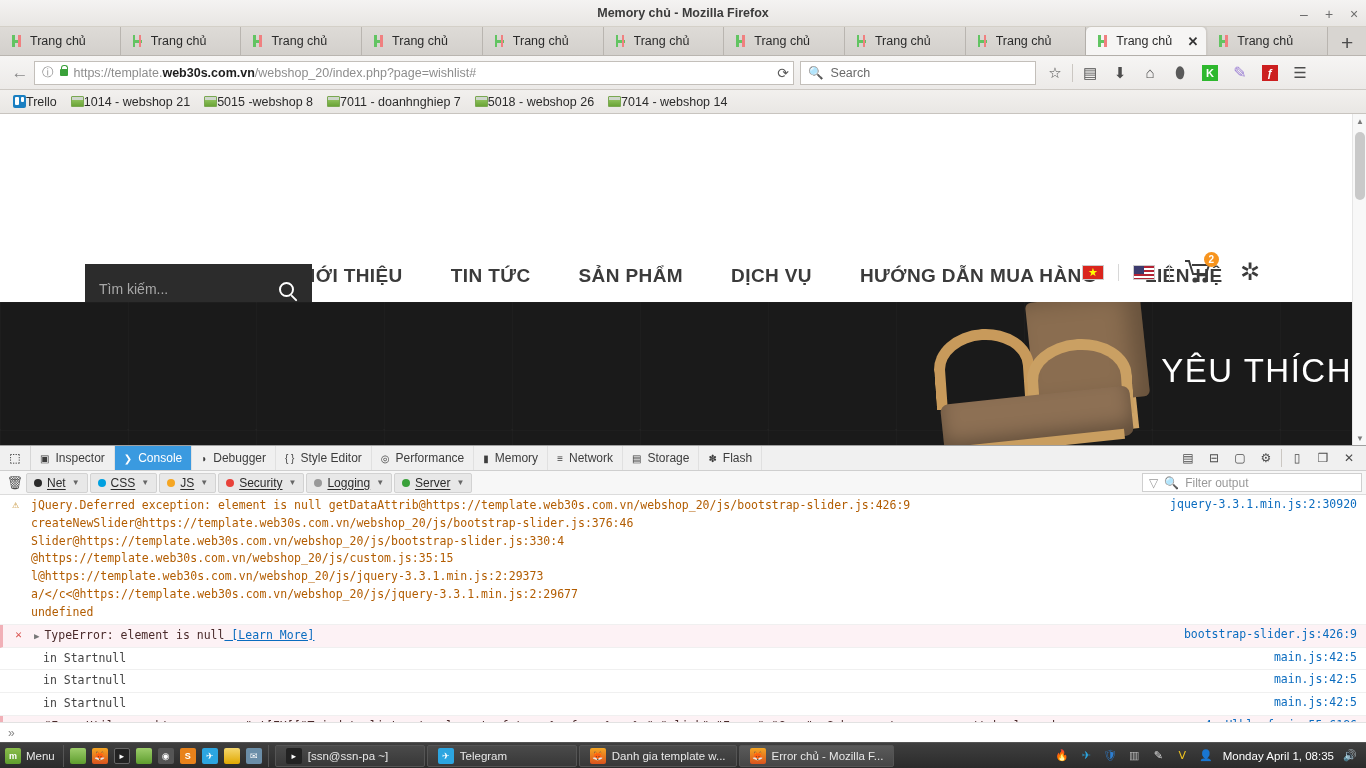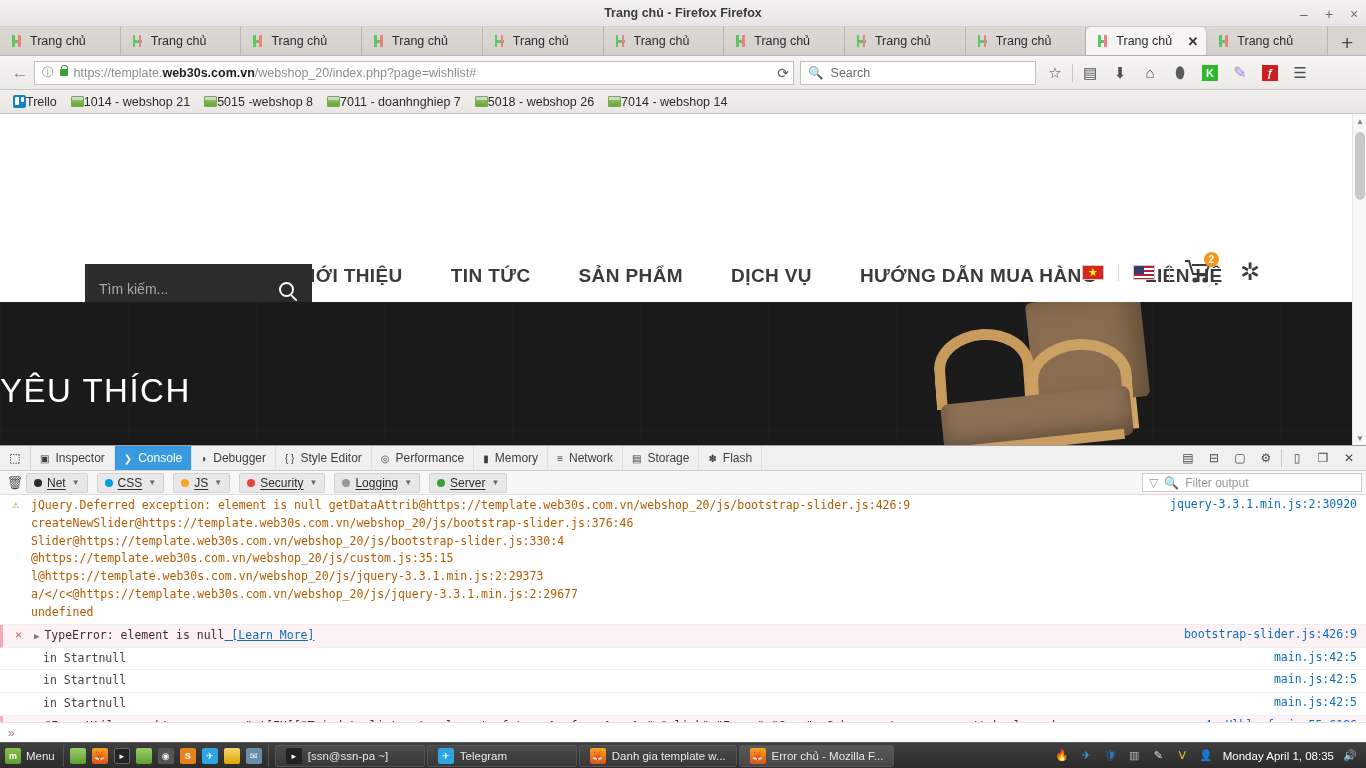--- a/index.html
+++ b/index.html
@@ -139,22 +139,22 @@
   .mainnav a.active { color:#f7941e; }
 
   .banner { height:182px; background:#1a1a1a; position:relative; overflow:hidden; }
   .banner-pattern { position:absolute; inset:0;
      background-image:
        linear-gradient(45deg, rgba(255,255,255,.022) 1px, transparent 1px),
        linear-gradient(-45deg, rgba(255,255,255,.022) 1px, transparent 1px),
        linear-gradient(to right, rgba(255,255,255,.018) 1px, transparent 1px),
        linear-gradient(to bottom, rgba(255,255,255,.018) 1px, transparent 1px);
      background-size: 128px 128px, 128px 128px, 128px 128px, 128px 128px; }
-  .banner-title { position:absolute; left:0; right:0; top:50px; text-align:left; color:#fff;
-                  font-size:33px; letter-spacing:1.5px; font-weight:400; z-index:4;margin-top:20px; }
+  .banner-title { position:absolute; left:0; right:0; top:50px; text-align:right; color:#fff;
+                  font-size:33px; letter-spacing:1.5px; font-weight:400; z-index:4; }
   .chair-photo { position:absolute; right:130px; top:-5px; width:300px; height:200px; z-index:2; }
   .cp-backcush { position:absolute; left:108px; top:0px; width:115px; height:105px; background:#8a6d50;
                  border-radius:6px; transform:rotate(-6deg); box-shadow: inset -14px 0 22px rgba(0,0,0,.25); }
   .cp-seatcush { position:absolute; left:20px; top:98px; width:190px; height:50px; background:#8d7054;
                  border-radius:8px; transform:rotate(-6deg); box-shadow: inset 0 -12px 18px rgba(0,0,0,.3); }
   .cp-arm-l { position:absolute; left:12px; top:32px; width:100px; height:78px; border:11px solid #c89a5b;
               border-radius:50% 50% 0 0; border-bottom:none; transform:rotate(-4deg); }
   .cp-arm-r { position:absolute; left:105px; top:42px; width:105px; height:78px; border:11px solid #caa063;
               border-radius:50% 50% 0 0; border-bottom:none; transform:rotate(-4deg); }
   .cp-frame-r { position:absolute; left:200px; top:12px; width:11px; height:120px; background:#cfa467; transform:rotate(-6deg); }
@@ -168,21 +168,21 @@
   .dt-pick { width:31px; display:flex; align-items:center; justify-content:center; border-right:1px solid #d6d6d6; }
   .dt-tab { display:flex; align-items:center; gap:6px; padding:0 9px; color:#3d3d3d;
             border-right:1px solid #e0e0e0; white-space:nowrap; }
   .dt-tab.active { background:#3a9ae0; color:#fff; }
   .dt-right { margin-left:auto; display:flex; align-items:center; gap:0; padding-right:4px; }
   .dt-ico { width:26px; height:25px; display:flex; align-items:center; justify-content:center; color:#4a4a4a; }
 
   .dt-filterbar { height:24px; background:#f7f7f7; border-bottom:1px solid #dcdcdc; display:flex; align-items:center;
                   gap:0; padding: 0 4px; flex:0 0 24px; font-size:12px; }
   .fbtn { display:flex; align-items:center; gap:5px; padding:2px 7px; background:#e8e8e8; border:1px solid #d2d2d2;
-          border-radius:2px; margin-right:9px; color:#2b2b2b; }
+          border-radius:2px; margin-right:2px; color:#2b2b2b; }
   .fdot { width:8px; height:8px; border-radius:50%; }
   .fcaret { font-size:8px; color:#666; margin-left:1px; }
   .trash { width:22px; display:flex; align-items:center; justify-content:center; color:#4a4a4a; font-size:13px; }
   .filter-out { margin-left:auto; width:220px; height:19px; background:#fff; border:1px solid #cfcfcf;
                 display:flex; align-items:center; gap:6px; padding:0 6px; color:#999; font-size:12px; }
 
   .console {
     flex: 1 1 auto; overflow:hidden; font-family:"DejaVu Sans Mono", monospace; font-size:11.5px;
     background:#fff; min-height:0;
   }
@@ -226,21 +226,21 @@
   .tray { margin-left:auto; display:flex; align-items:center; gap:9px; padding-right:8px; }
   .tray-i { width:15px; height:15px; display:flex; align-items:center; justify-content:center; font-size:11px; }
   .clock { font-size:11.5px; color:#fff; }
 </style>
 </head>
 <body>
 
 <div class="ff-window">
 
   <div class="titlebar">
-    <span class="titlebar-text">Trang chủ - Firefox Firefox</span>
+    <span class="titlebar-text">Memory chủ - Mozilla Firefox</span>
     <div class="win-controls">
       <span class="win-btn">–</span>
       <span class="win-btn">+</span>
       <span class="win-btn">×</span>
     </div>
   </div>
 
   <div class="tabstrip" id="tabstrip">
       <div class="tab">
         <span class="favicon">

